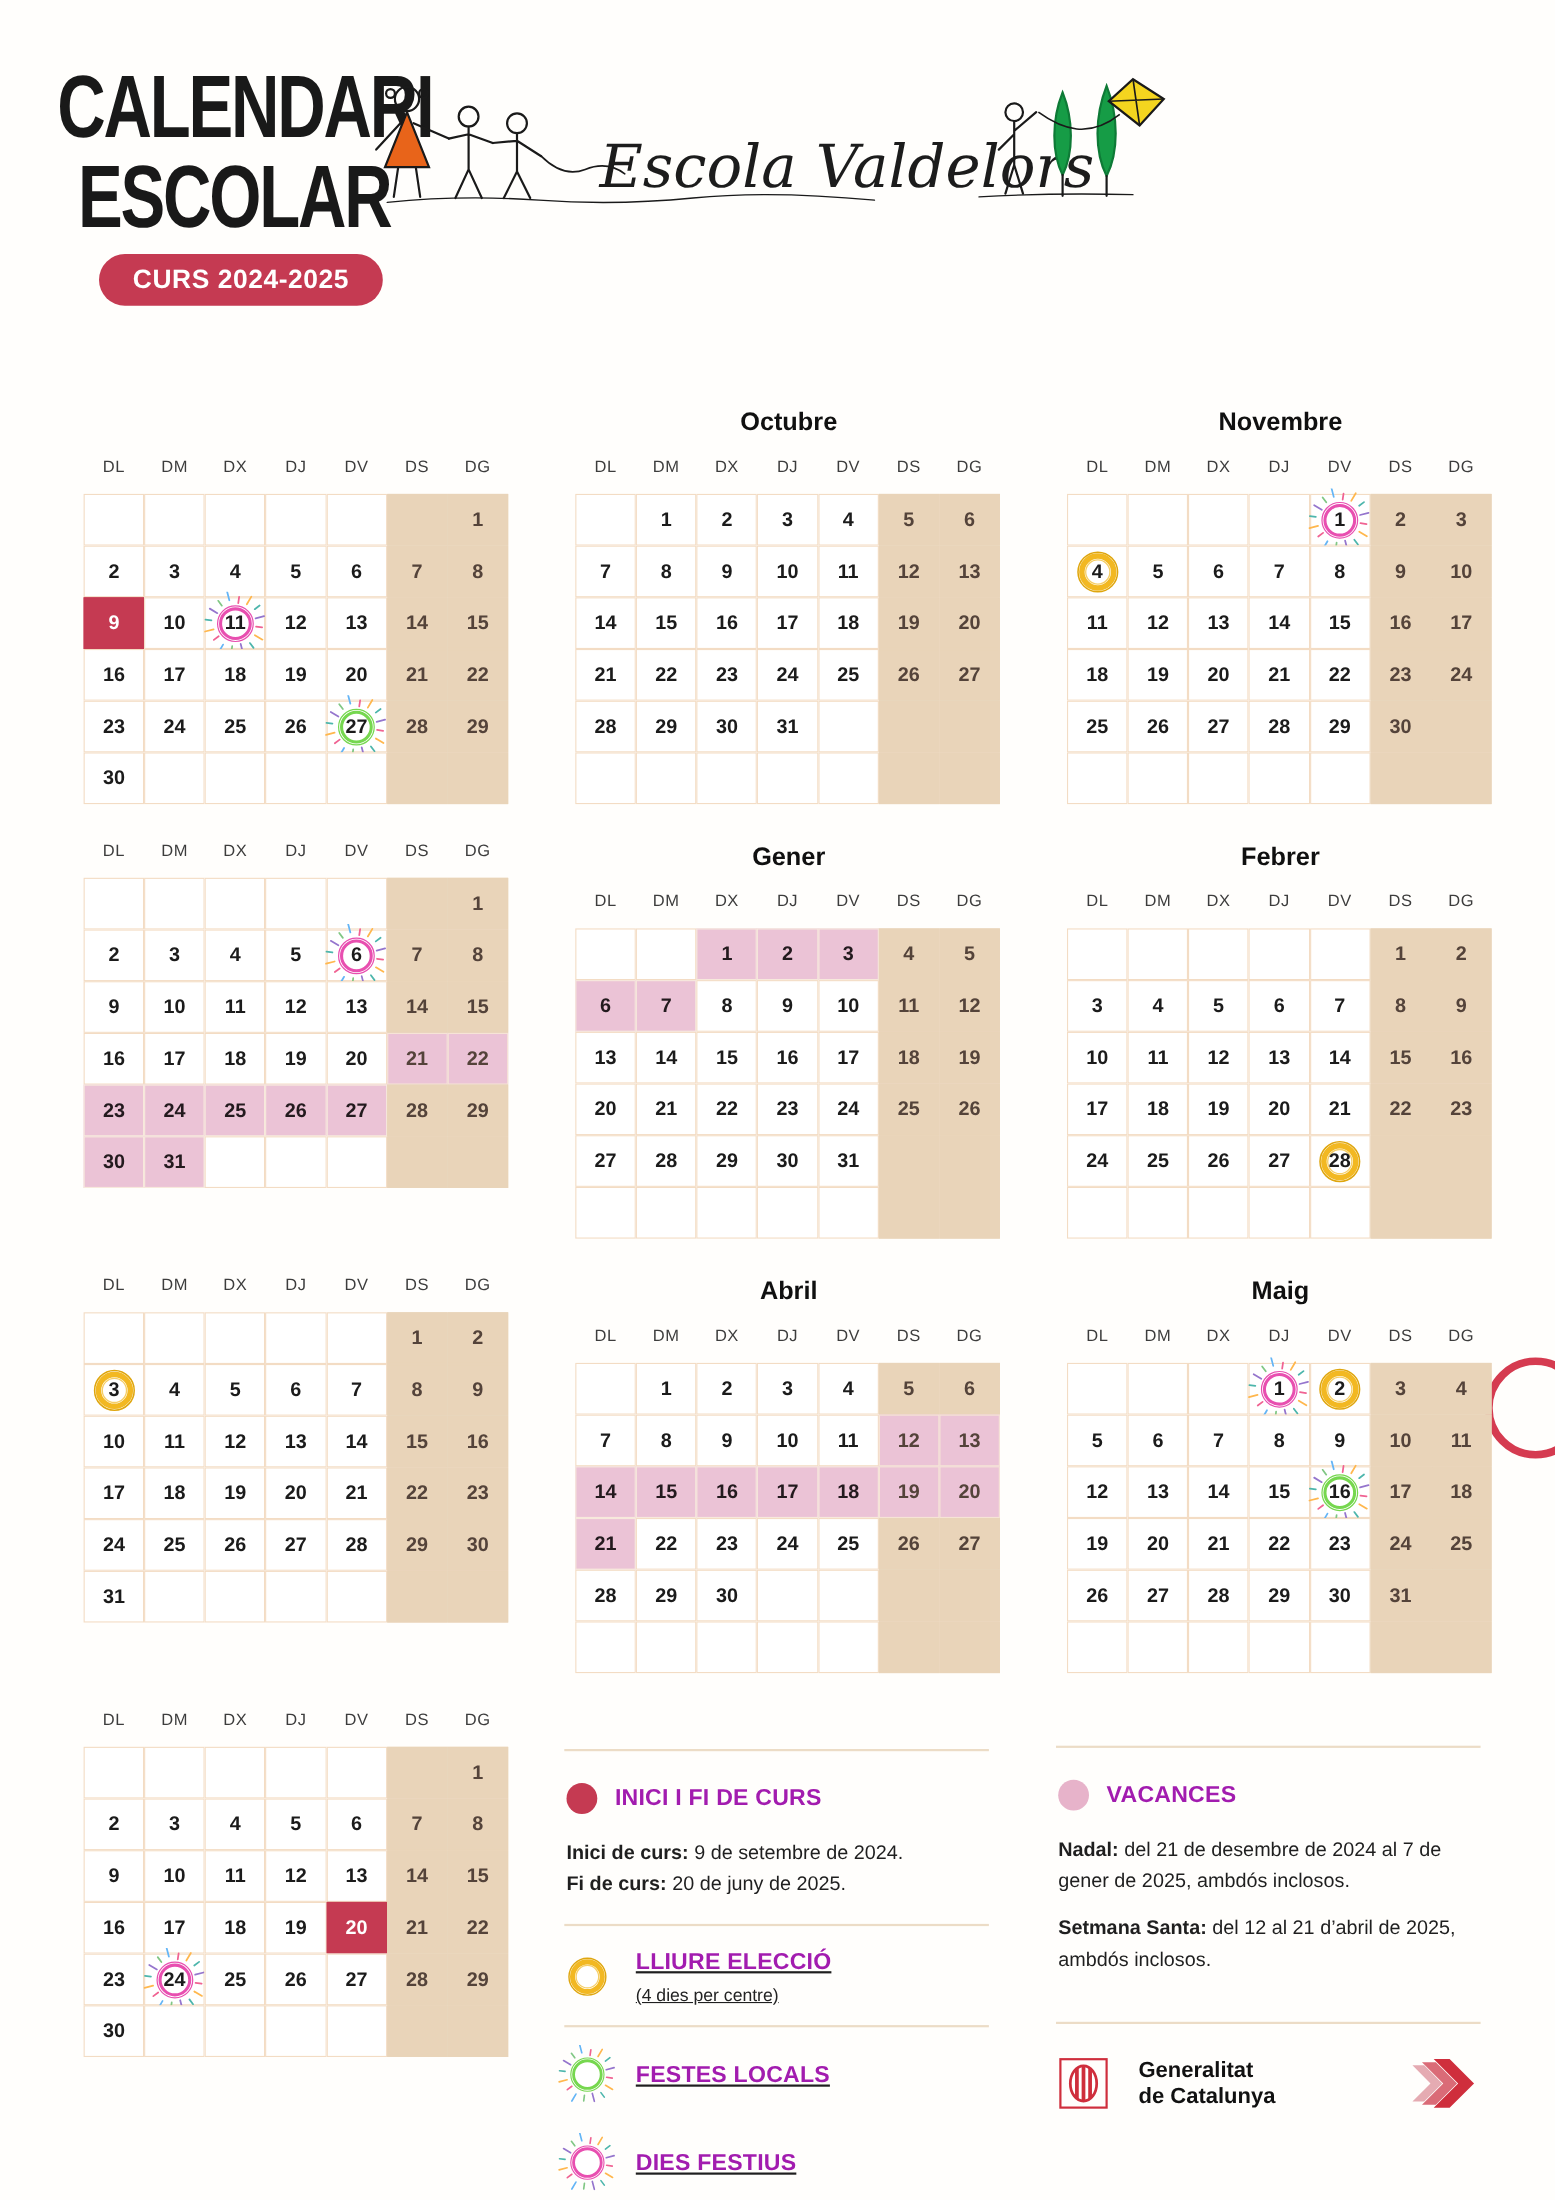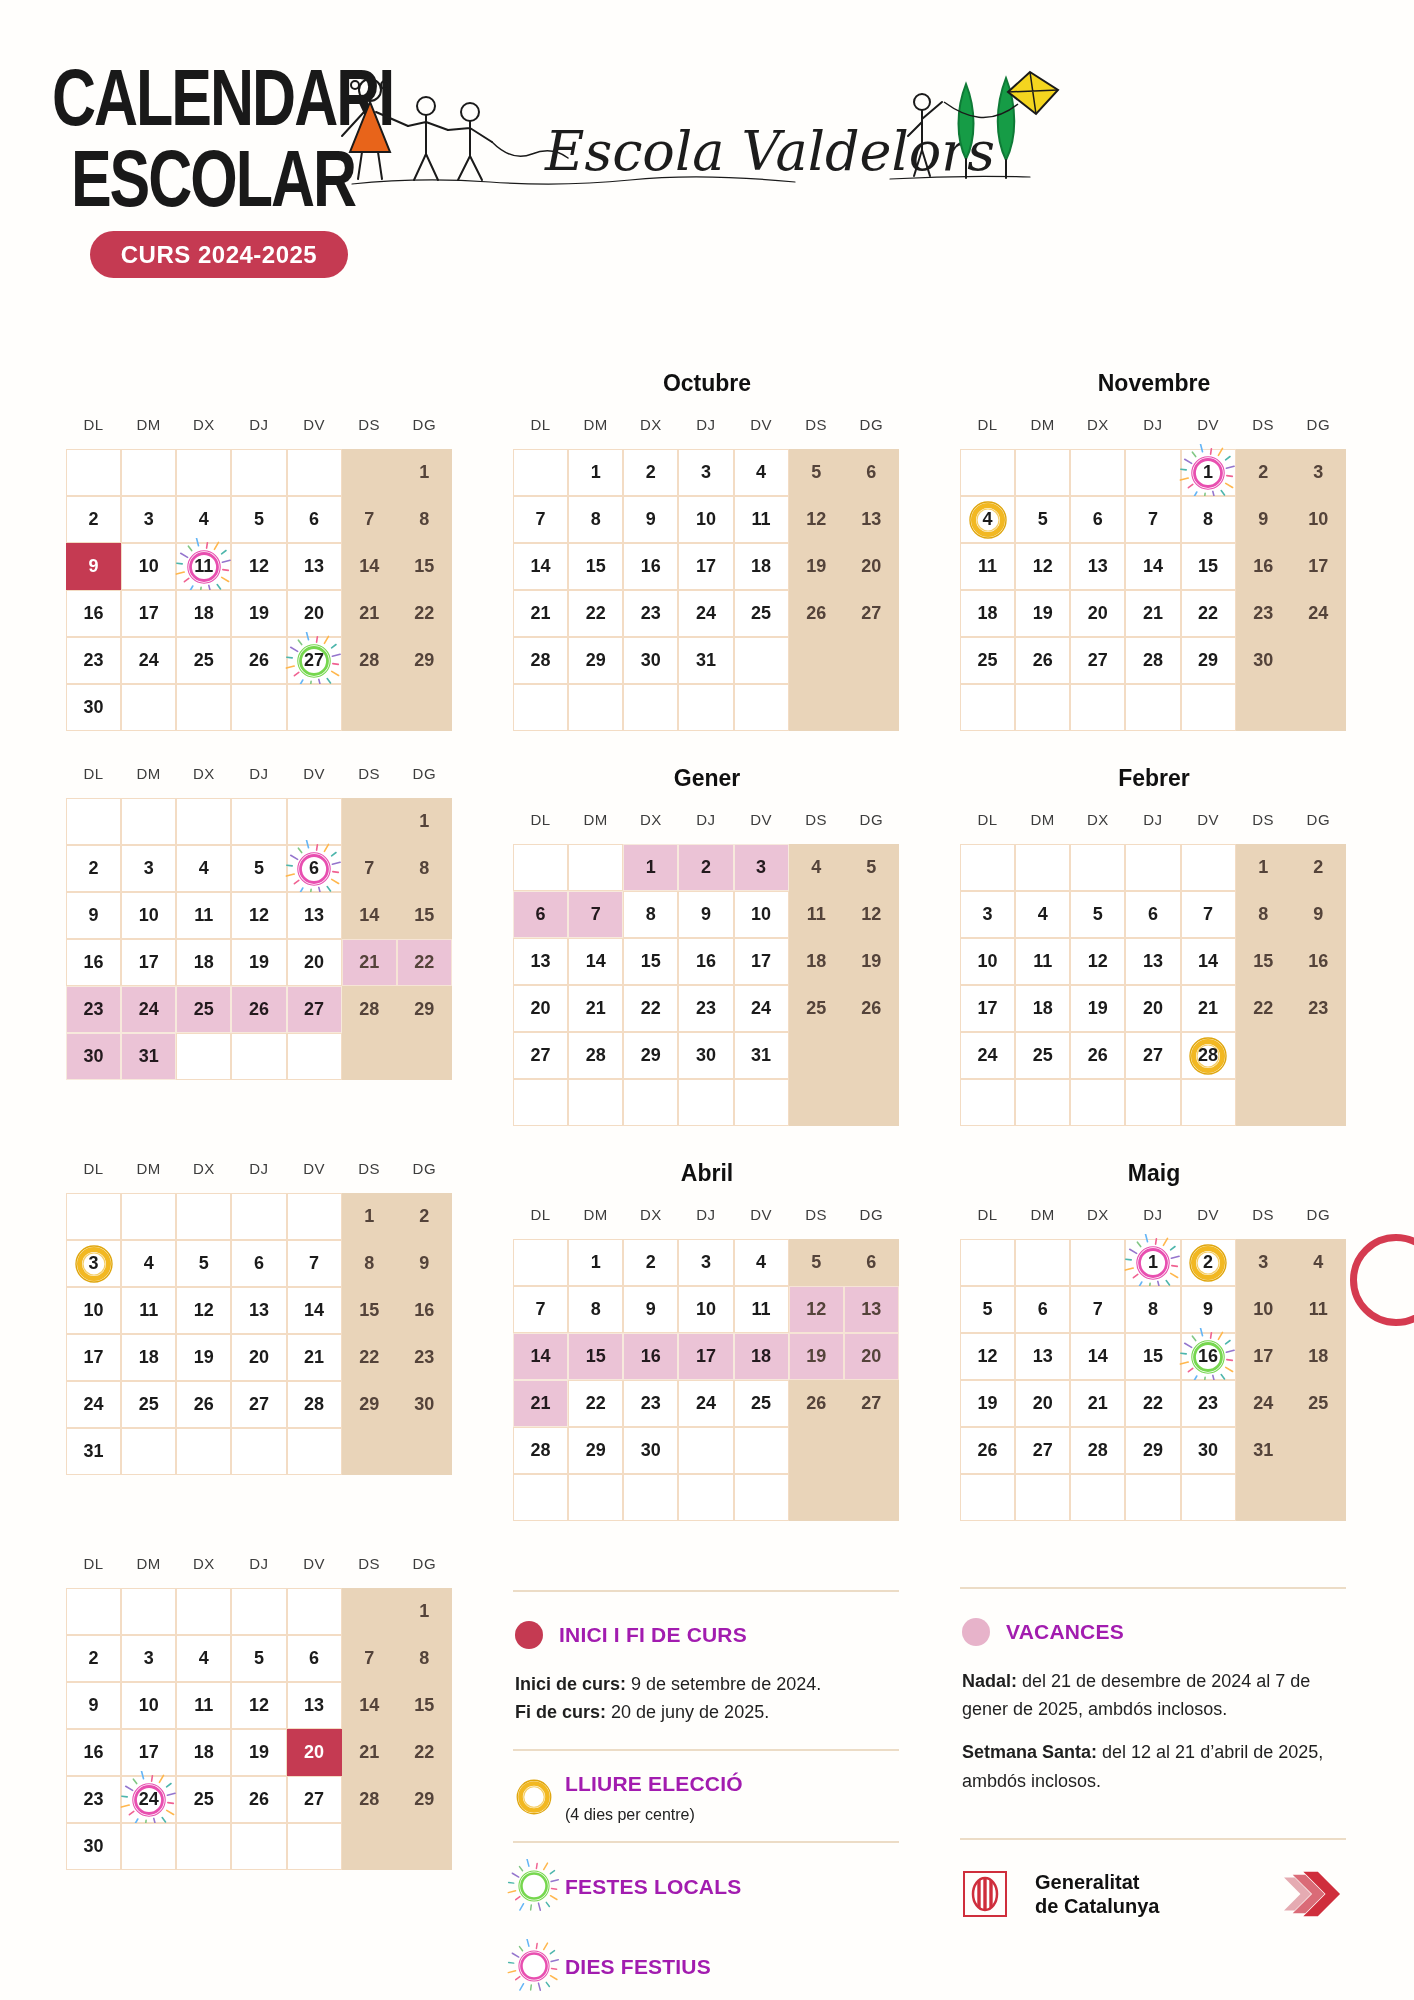--- a/index.html
+++ b/index.html
@@ -13,21 +13,21 @@
   .badge{position:absolute;left:90px;top:231px;width:258px;height:47px;border-radius:25px;
       display:flex;align-items:center;justify-content:center;color:#fff;font-weight:700;
       font-size:24px;letter-spacing:.5px;}
   .header-art{position:absolute;left:330px;top:64px;width:735px;height:175px;}
   .edge-circle{position:absolute;right:-28px;top:1234px;width:78px;height:78px;
       border:7px solid #d53b50;border-radius:50%;}
 
   
   #months-grid{position:absolute;left:66px;top:370px;display:grid;
       grid-template-columns:repeat(3,386px);column-gap:61px;row-gap:34px;}
-  .month{width:388px;}
+  .month{width:388px;margin-left:10px;}
   .month-title{height:30px;margin-bottom:16px;text-align:center;font-size:23px;
       font-weight:800;color:#101010;}
   .weekdays{display:flex;height:20px;margin-bottom:13px;}
   .wd{width:55.14px;text-align:center;font-size:15px;color:#3d3d3d;letter-spacing:.5px;}
   .week{display:flex;}
   .cell{position:relative;box-sizing:border-box;width:55.14px;height:47px;
       display:flex;align-items:center;justify-content:center;
       background:#fff;border:1px solid #f3dcc4;font-size:18px;font-weight:700;color:#1b1b1b;}
   .cell.wknd{background:#e9d4b9;border-color:#e9d4b9;color:#54433a;}
   .cell.vac{background:#ebc3d6;border-color:#f7e9dc;color:#231a1e;}
@@ -39,21 +39,21 @@
 
   
   .legend{font-size:18px;line-height:1.6;color:#1f1f1f;}
   .legend-mid{grid-column:2;grid-row:4;padding-top:35px;}
   .legend-right{grid-column:3;grid-row:4;padding-top:32px;}
   .divider{border-top:2px solid #ecdcc6;height:0;}
   .lg-head{display:flex;align-items:center;gap:16px;margin:26px 0 18px 2px;}
   .lg-title{font-size:21px;font-weight:800;color:#a21caf;letter-spacing:.2px;}
   .dot{width:28px;height:28px;border-radius:50%;flex:0 0 auto;}
   .lg-body{margin:0 0 22px 2px;}
-  .lg-iconrow{display:flex;align-items:center;gap:4px;margin:16px 0 14px -6px;}
+  .lg-iconrow{display:flex;align-items:center;gap:17px;margin:16px 0 14px -6px;text-decoration:underline;}
   .lg-icon{width:54px;height:54px;flex:0 0 auto;}
   .lg-icon svg{width:54px;height:54px;display:block;}
   .lg-sub{font-size:16px;font-weight:400;color:#222;margin-top:1px;}
   .lg-burst-row{margin-bottom:26px;}
   .vac-head{margin:26px 0 18px 2px;}
   .lg-right-body{margin:0 0 14px 2px;}
   .logo-row{display:flex;align-items:center;gap:27px;margin:26px 2px 0 2px;}
   .logo-text{font-size:20px;font-weight:700;color:#111;line-height:1.2;}
   .logo-chevron{margin-left:auto;}
 </style>

